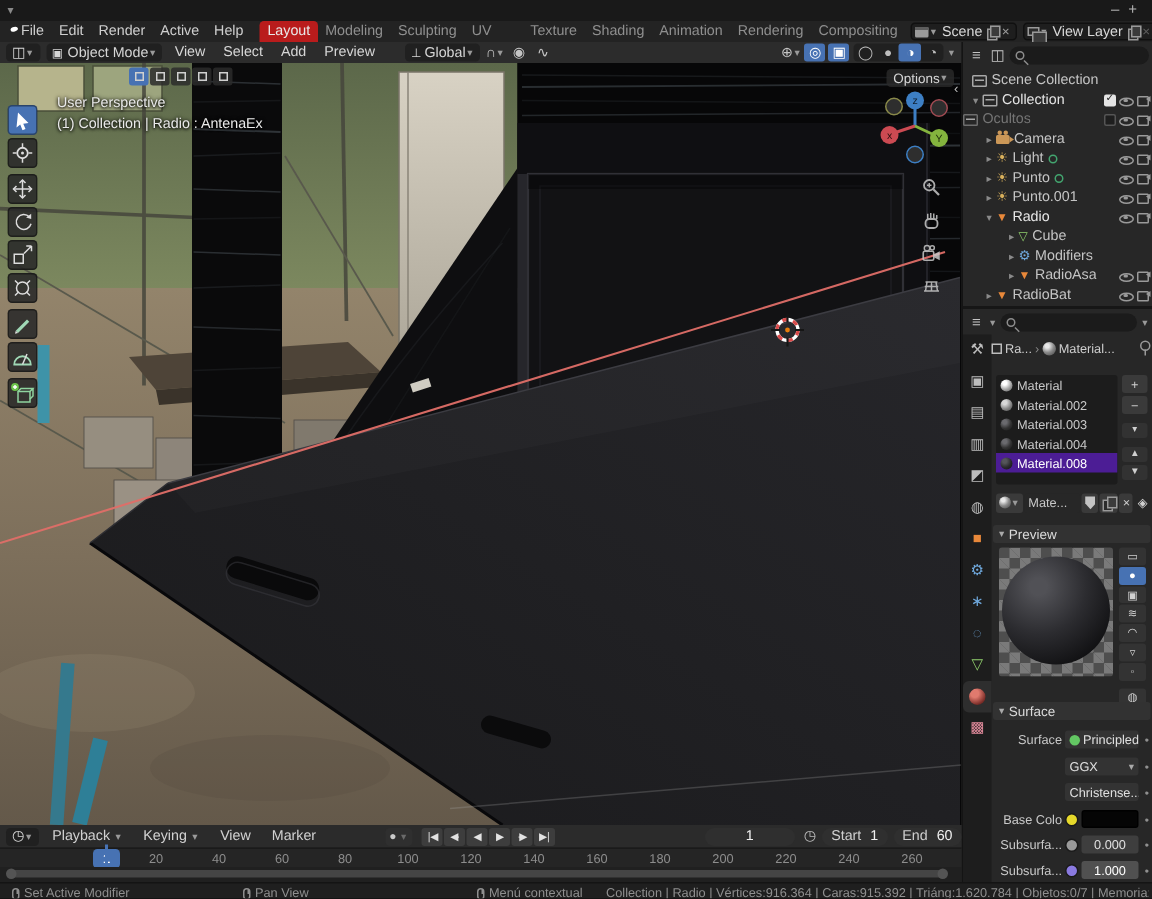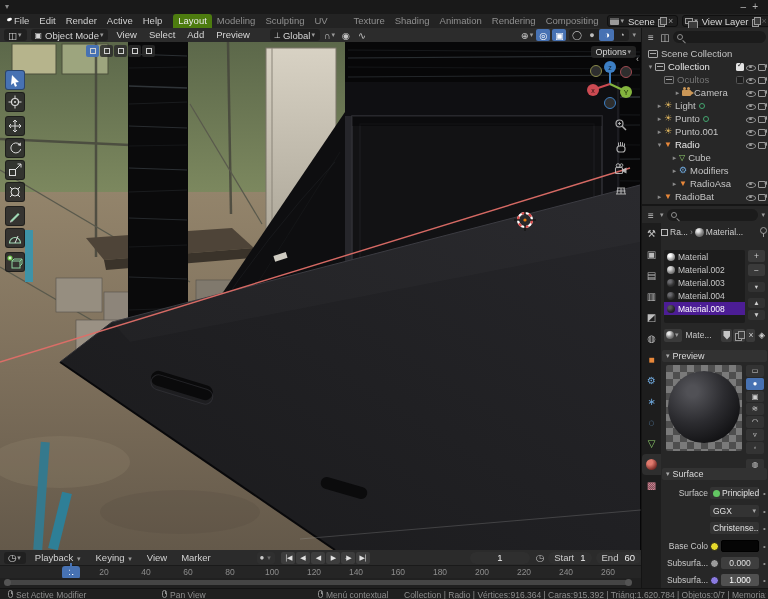--- a/index.html
+++ b/index.html
@@ -10,21 +10,21 @@
 .titlebar{left:0;top:0;width:768px;height:14px;background:#191919;color:#b4b4b4;font-size:9.5px;line-height:14px;text-align:center;white-space:nowrap;overflow:hidden}
 .winbtns{right:4px;top:0;height:14px;line-height:13px;color:#b4b4b4;font-size:10px;letter-spacing:6px}
 .winmenu{left:5px;top:0;line-height:14px;color:#8a8a8a;font-size:8px}
 
 .topbar{left:0;top:14px;width:768px;height:14px;background:#232323;display:flex;align-items:center;font-size:9.5px;color:#cfcfcf}
 .blogo{width:12px;height:12px;margin:0 4px 0 5px;border-radius:50%;background:radial-gradient(circle at 38% 32%,#ffc46b 0 18%,#e87d0d 60%,#c8680a);position:relative}
 .blogo::after{content:"";position:absolute;left:2px;top:3px;width:5px;height:3px;border-radius:50%;background:#fff;transform:rotate(-15deg)}
 .menu{padding:0 5px;height:14px;line-height:14px;cursor:default}
 .wstabs{display:flex;height:14px;margin-left:6px}
 .wstab{padding:0 5px;height:14px;line-height:14px;color:#8f8f8f}
-.wstab.active{background:#4d7c0f;color:#e9e9e9;border-radius:3px 3px 0 0}
+.wstab.active{background:#b91c1c;color:#e9e9e9;border-radius:3px 3px 0 0}
 .idwidget{height:12px;background:#1e1e1e;border:1px solid #101010;border-radius:3px;display:flex;align-items:center;margin-left:4px;padding:0 2px;color:#d8d8d8}
 .idwidget .nm{flex:1;overflow:hidden;white-space:nowrap;padding:0 3px}
 .sceneico{width:9px;height:7px;background:#9a9a9a;border-radius:1px;position:relative}
 .sceneico::after{content:"";position:absolute;left:0;top:0;width:9px;height:2.5px;background:#5d5d5d}
 .vlico{width:8px;height:6px;border:1px solid #9a9a9a;position:relative;background:#2c2c2c}
 .vlico::after{content:"";position:absolute;left:2px;top:2px;width:8px;height:6px;border:1px solid #9a9a9a;background:#3b3b3b}
 .copyico{width:8px;height:8px;position:relative}
 .copyico::before{content:"";position:absolute;left:0;top:2px;width:5px;height:6px;border:1px solid #9a9a9a;background:#2c2c2c}
 .copyico::after{content:"";position:absolute;left:2.5px;top:0;width:5px;height:6px;border:1px solid #9a9a9a;background:#3b3b3b}
 .xbtn{color:#9a9a9a;padding:0 2px;font-size:9px}
@@ -135,21 +135,21 @@
 .ruler{position:relative;height:13px;background:#252525;border-top:1px solid #1a1a1a}
 .ruler .num{position:absolute;top:1px;transform:translateX(-50%);font-size:8.5px;color:#8d8d8d}
 .playhead{position:absolute;left:62px;top:0;width:18px;height:13px;background:#4772b3;border-radius:3px;color:#fff;text-align:center;line-height:13px;font-size:8.5px;font-weight:bold}
 .phline{position:absolute;left:70px;top:13px;width:1.5px;height:25px;background:#4772b3}
 .tscroll{position:relative;height:10px;background:#202020}
 .tsbar{position:absolute;left:6px;top:2px;width:624px;height:5px;background:#454545;border-radius:3px}
 .tsbar::before,.tsbar::after{content:"";position:absolute;top:-1px;width:7px;height:7px;border-radius:50%;background:#545454}
 .tsbar::before{left:-2px}.tsbar::after{right:-2px}
 
 .status{left:0;top:588px;width:768px;height:11px;background:#1f1f1f;border-top:1px solid #141414;font-size:8.5px;color:#8f8f8f;overflow:hidden}
-.sseg{position:absolute;top:1px;display:flex;align-items:flex-start;gap:3px;white-space:nowrap}
+.sseg{position:absolute;top:1px;display:flex;align-items:flex-end;gap:3px;white-space:nowrap}
 .mico{width:5px;height:8px;border:1px solid #8f8f8f;border-radius:2.5px;position:relative;flex:none}
 .mico::after{content:"";position:absolute;left:1.8px;top:0;width:1px;height:3px;background:#8f8f8f}
 svg{display:block}
 </style>
 </head>
 <body>
 
 <div id="app">
 
   <div class="abs titlebar">
@@ -389,20 +389,22 @@
         </span>
       <span class="selmode">
           <i></i>
         </span>
       <span class="selmode">
           <i></i>
         </span>
     </div>
 
     <div class="abs vtext">
+      <div>User Perspective</div>
+      <div>(1) Collection | Radio : AntenaEx</div>
     </div>
 
     <div class="abs optbtn">
         <span>Options</span>
         <span class="chev">▾</span>
       </div>
 
     <div class="abs tbar">
       <div class="tbtn on">
           <svg width="14" height="14">
@@ -528,30 +530,30 @@
       <div class="olrow" style="padding-left:4px">
         <span class="tw">▾</span>
         <span class="icol"></span>
           <span class="lbl" style="color:#e4e4e4">Collection</span>
         <span class="rt">
             <span class="chk c1"></span>
             <span class="eye"></span>
             <span class="camv"></span>
           </span>
       </div>
-      <div class="olrow" style="padding-left:22px">
+      <div class="olrow" style="">
         <span class="icol" style="border-color:#6e6e6e"></span>
           <span class="lbl muted">Ocultos</span>
         <span class="rt">
             <span class="chk c0"></span>
             <span class="eye"></span>
             <span class="camv"></span>
           </span>
       </div>
-      <div class="olrow" style="padding-left:31px">
+      <div class="olrow" style="padding-left:13px">
         <span class="tw">▸</span>
         <span class="icam"></span>
           <span class="lbl">Camera</span>
         <span class="rt">
             <span class="eye"></span>
             <span class="camv"></span>
           </span>
       </div>
       <div class="olrow" style="padding-left:13px">
         <span class="tw">▸</span>

